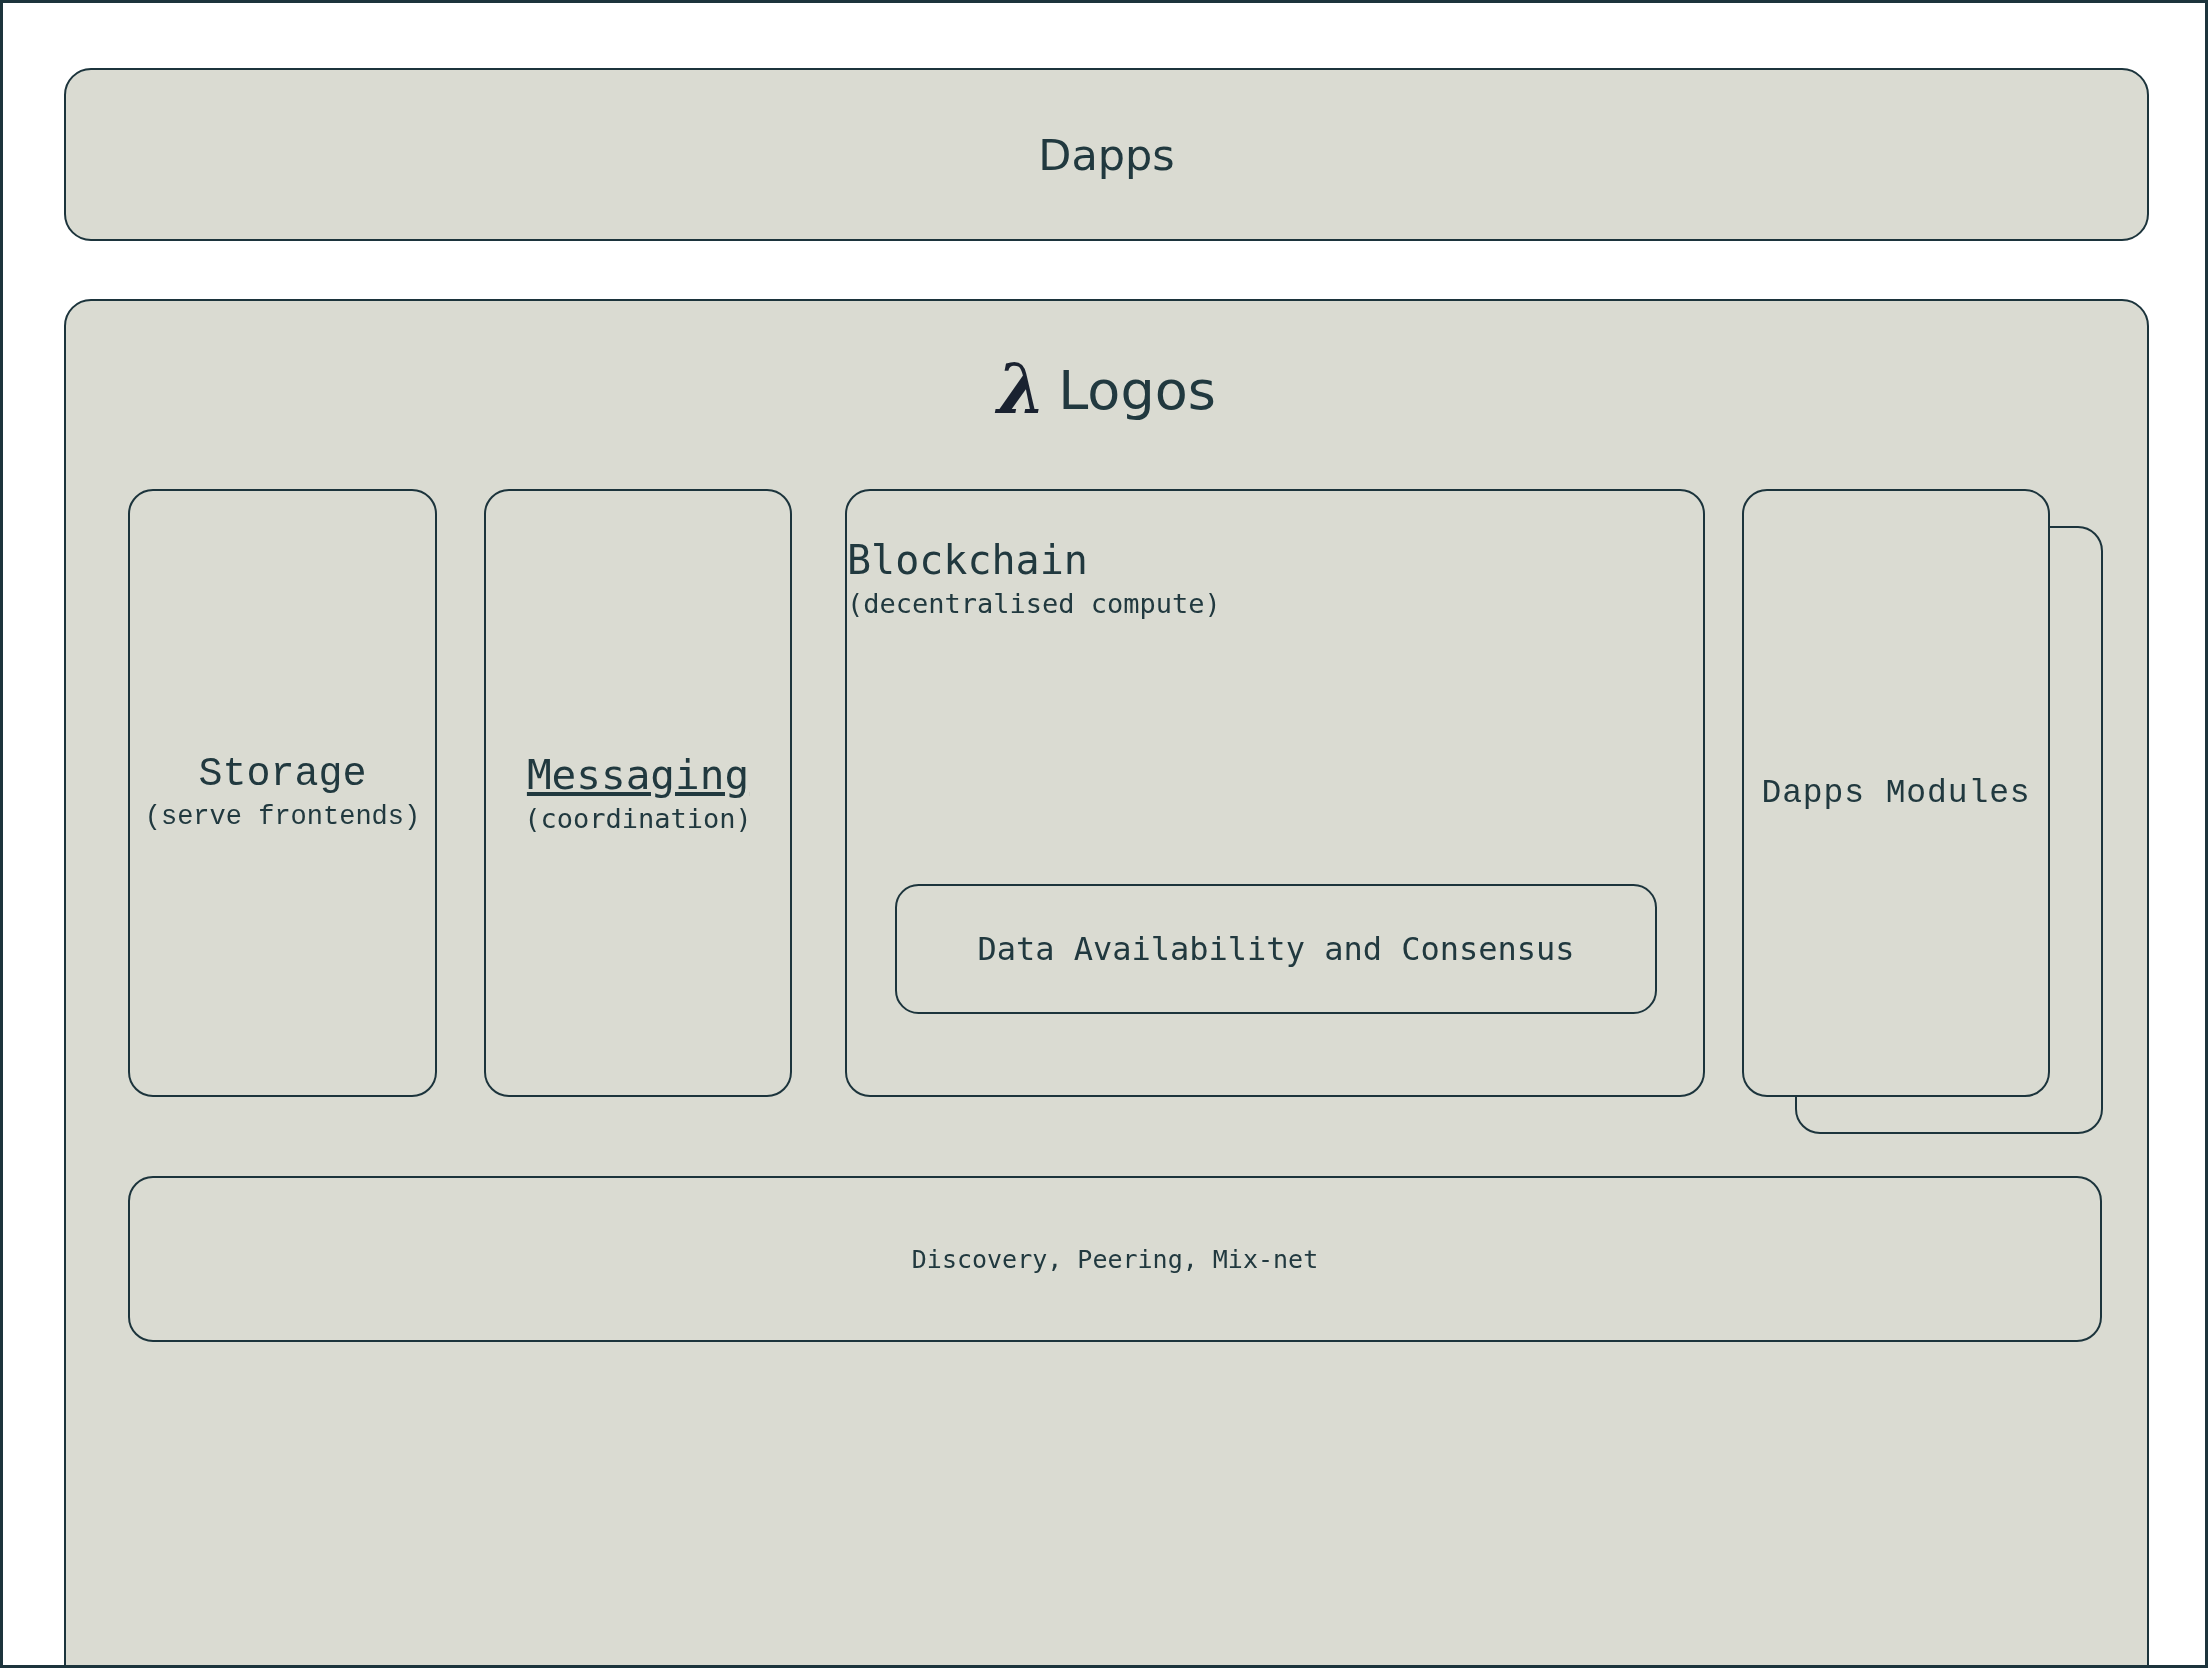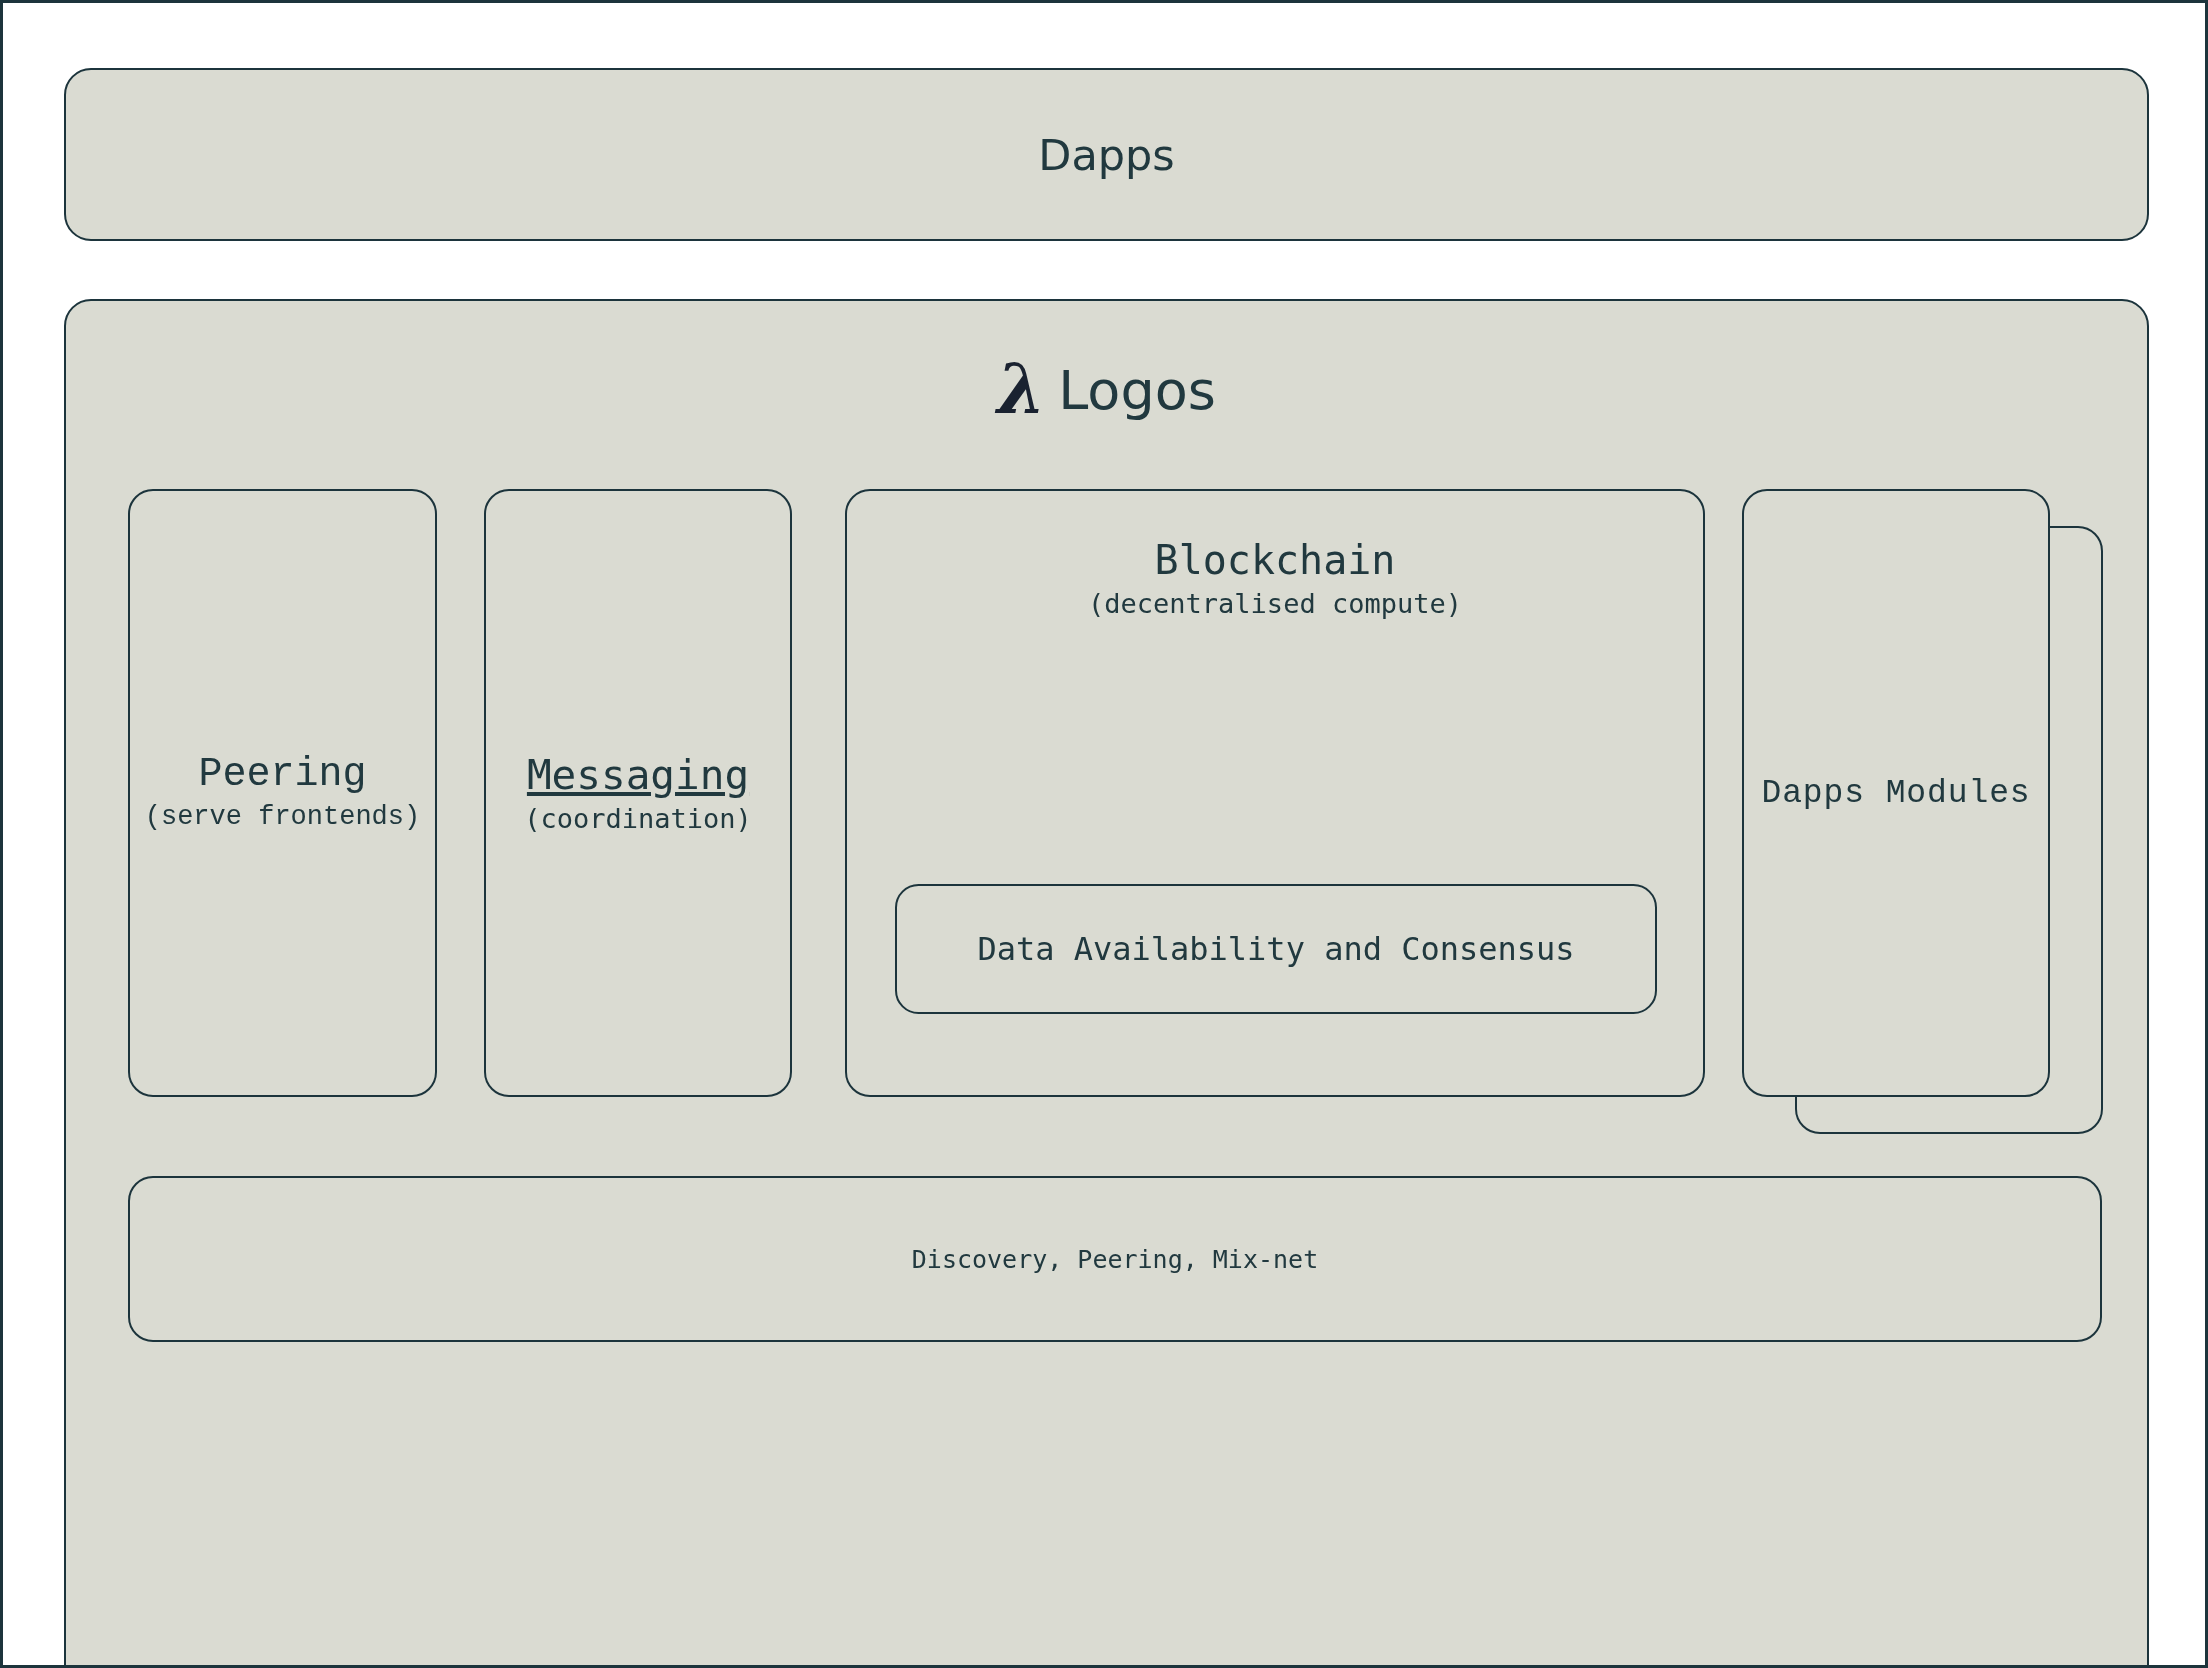--- a/index.html
+++ b/index.html
@@ -48,21 +48,21 @@
   }
 
   .col{top:188px;height:608px;border-radius:25px;flex-direction:column;}
   .storage{left:62px;width:309px;}
   .messaging{left:418px;width:308px;}
   .col-title{font-size:40px;line-height:1.25;}
   .messaging .col-title{font-size:41px;text-decoration:underline;}
   .col-sub{font-size:27px;line-height:1.3;}
 
   .blockchain{left:779px;width:860px;display:block;}
-  .bc-head{position:absolute;left:0;top:43px;width:100%;text-align:center;}
+  .bc-head{position:absolute;left:0;top:43px;width:100%;text-align:left;}
   .bc-title{font-size:40px;line-height:1.3;}
   .bc-sub{font-size:27px;line-height:1.3;}
   .inner{left:48px;width:762px;border-radius:23.5px;font-size:32px;}
   .exec{top:215px;height:138px;}
   .da{top:393px;height:130px;}
 
   .um-back{left:1729px;top:225px;width:308px;height:608px;border-radius:25px;}
   .um-front{left:1676px;top:188px;width:308px;height:608px;border-radius:25px;font-size:33px;letter-spacing:0.9px;}
 
   .wide{left:62px;width:1974px;border-radius:25px;font-size:25px;}
@@ -78,21 +78,21 @@
     <span>Dapps</span>
   </div>
 
   <div class="box logos">
 
     <div class="logos-title f-sans">
       <span class="lambda">λ</span><span>Logos</span>
     </div>
 
     <div class="box col storage f-slab">
-      <div class="col-title">Peering</div>
+      <div class="col-title">Storage</div>
       <div class="col-sub">(serve frontends)</div>
     </div>
 
     <div class="box col messaging f-mono">
       <div class="col-title">Messaging</div>
       <div class="col-sub">(coordination)</div>
     </div>
 
     <div class="box col blockchain f-mono">
       <div class="bc-head">

